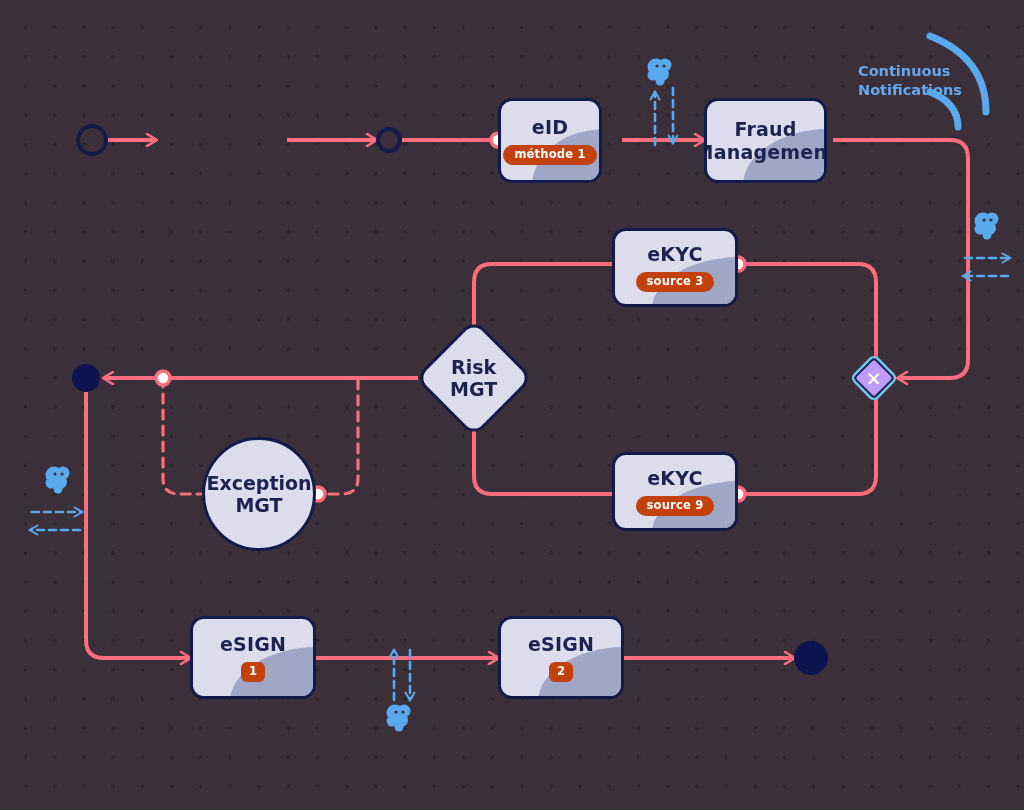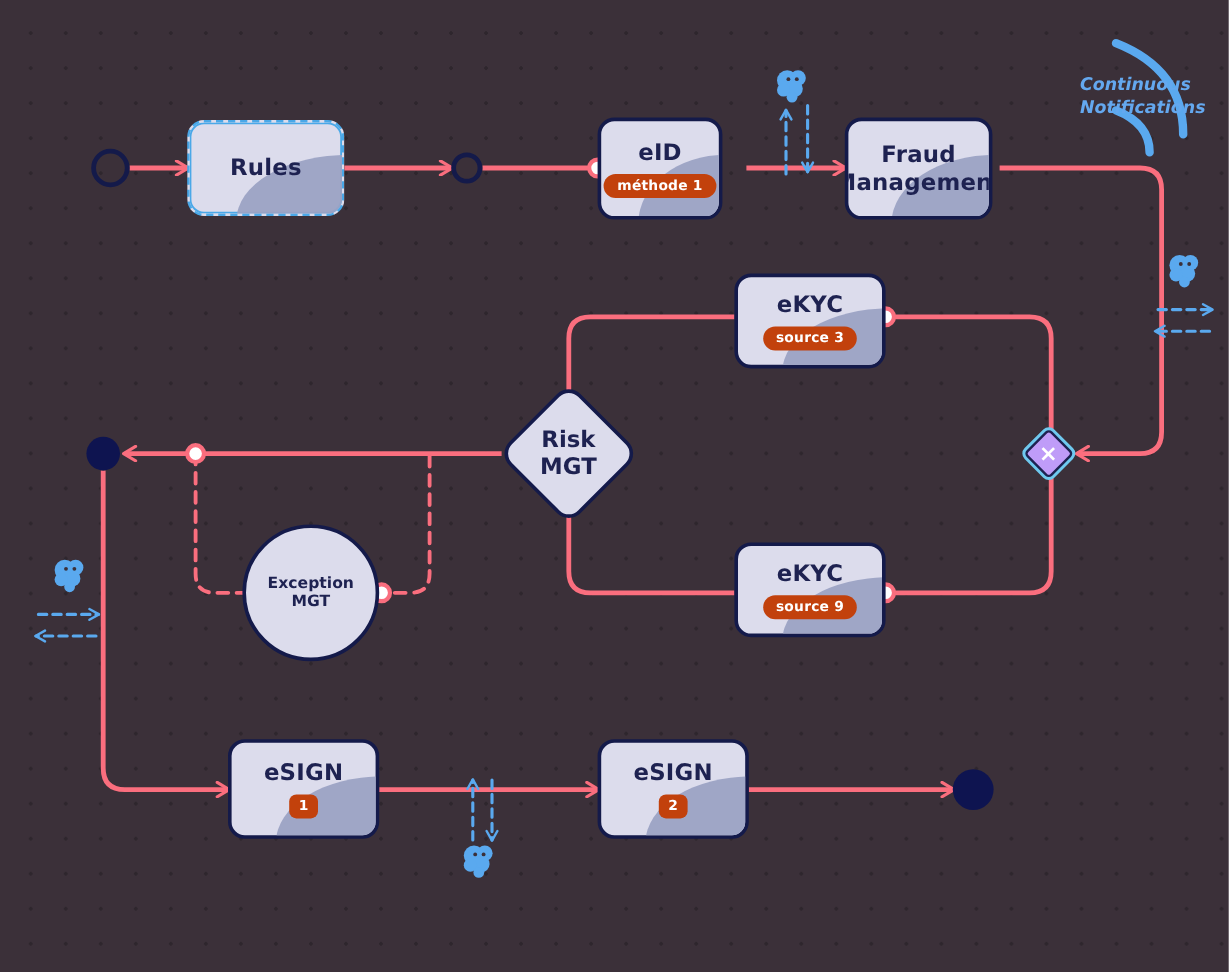--- a/index.html
+++ b/index.html
@@ -59,21 +59,21 @@
     font-weight: bold;
     border-radius: 11px;
     padding: 3px 11px 4px;
     letter-spacing: .2px;
   }
   .badge.square { border-radius: 6px; padding: 3px 8px 4px; min-width: 22px; }
   .circle-node {
     border-radius: 50%;
     background: #dcdcec;
     border: 3px solid #141a4a;
-    font-size: 13px;
+    font-size: 19px;
   }
   .diamond-node {
     background: #dcdcec;
     border: 3px solid #141a4a;
     border-radius: 14px;
     transform: rotate(45deg);
     font-size: 19px;
   }
   .diamond-inner { transform: rotate(-45deg); }
   .gw-x {
@@ -214,23 +214,20 @@
           <circle cx="5" cy="17" r="5.5"></circle>
         <circle cx="12" cy="23" r="4.5"></circle>
         <circle cx="9" cy="8" r="1.6" fill="#3b3039"></circle>
         <circle cx="16" cy="8" r="1.6" fill="#3b3039"></circle>
       </g>
     </g>
   </svg>
 
   <div class="node endpoint-hollow" style="left:76px;top:124px;width:32px;height:32px;"></div>
 
-  <div class="node task selected" style="left:156px;top:100px;width:131px;height:80px;">
-    <span>Rules</span>
-  </div>
 
   <div class="node endpoint-hollow" style="left:376px;top:127px;width:26px;height:26px;"></div>
 
   <div class="node task" style="left:498px;top:98px;width:104px;height:85px;">
     <span>eID</span>
     <span class="badge">méthode 1</span>
   </div>
 
   <div class="node task" style="left:704px;top:98px;width:123px;height:85px;">
     <span>Fraud</span>
@@ -270,18 +267,18 @@
     <span class="badge square">1</span>
   </div>
 
   <div class="node task" style="left:498px;top:616px;width:126px;height:83px;">
     <span>eSIGN</span>
     <span class="badge square">2</span>
   </div>
 
   <div class="node endpoint-filled" style="left:794px;top:641px;width:34px;height:34px;"></div>
 
-  <div class="notif-label" style="left:900px;top:62px;font-style:italic;">
+  <div class="notif-label" style="left:858px;top:62px;">
     <div>Continuous</div>
     <div>Notifications</div>
   </div>
 
 </div>
 
 </body></html>

